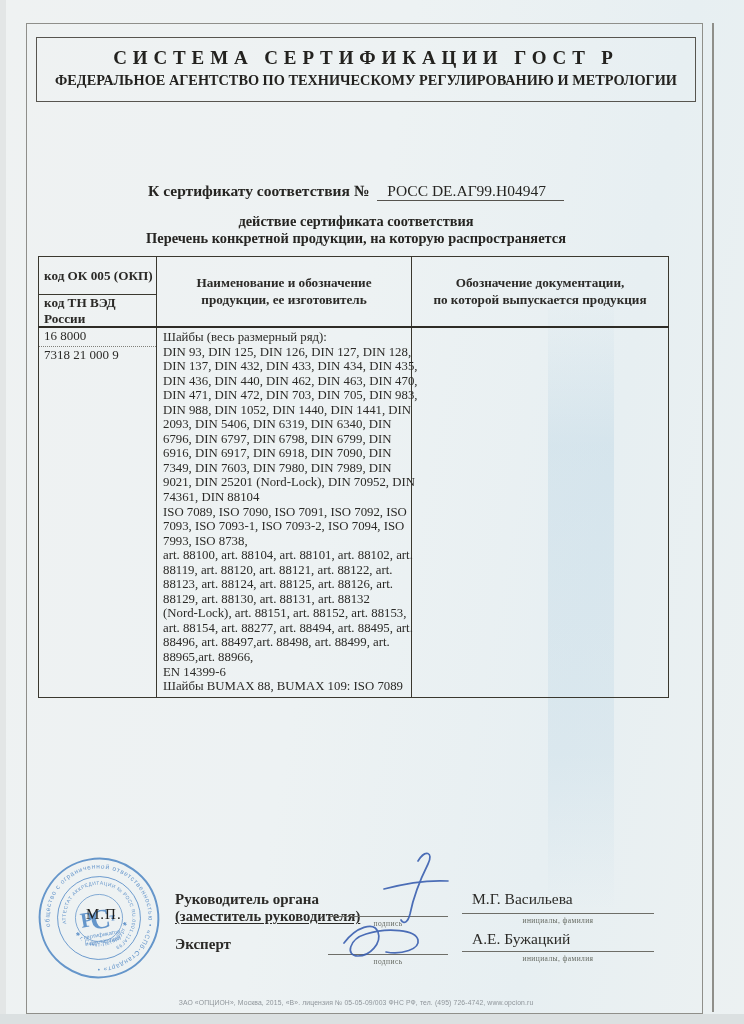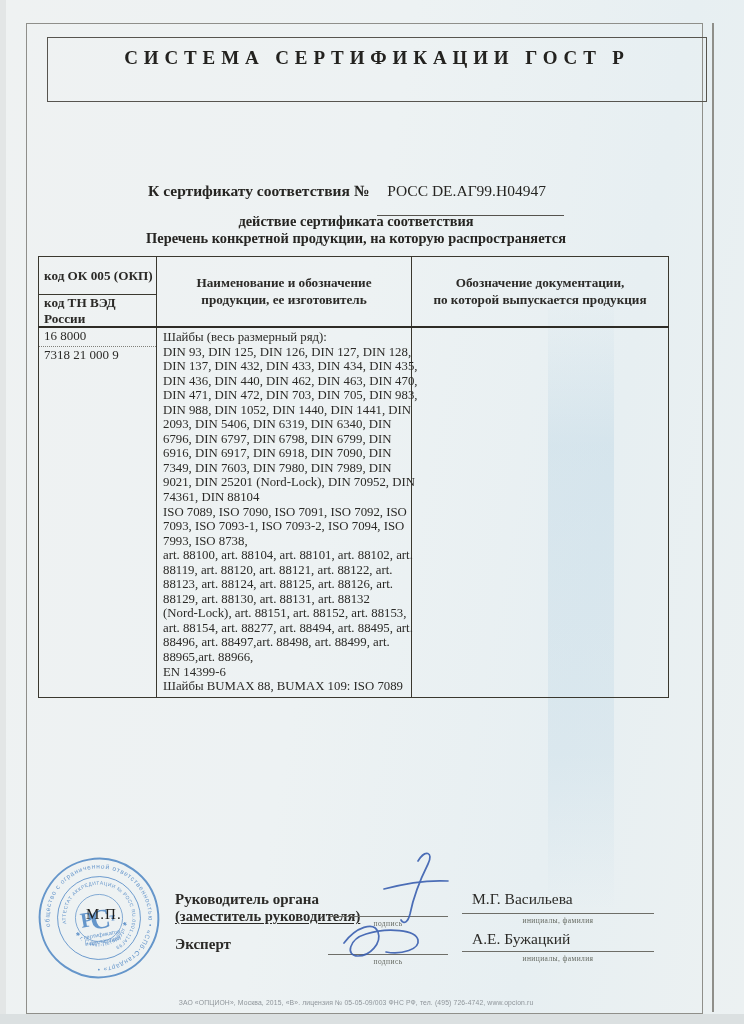--- a/index.html
+++ b/index.html
@@ -9,33 +9,33 @@
     font-family:"Liberation Serif", serif; color:#2b2a27;
   }
   .scan-bottom { position:absolute; left:0; bottom:0; width:100%; height:10px; background:#dbe0e1; }
   .scan-left { position:absolute; left:0; top:0; width:6px; height:100%; background:#e3e6e6; }
   .streak { position:absolute; left:548px; top:290px; width:66px; height:620px;
     background:linear-gradient(180deg, rgba(173,205,224,0) 0%, rgba(173,205,224,.30) 25%, rgba(173,205,224,.22) 75%, rgba(173,205,224,0) 100%); }
 
   .frame { position:absolute; left:26px; top:23px; width:675px; height:989px; border:1.5px solid #8f8f8a; }
   .frame2 { position:absolute; left:712px; top:23px; width:1.5px; height:989px; background:#8f8f8a; }
 
-  .header-box { position:absolute; left:36px; top:37px; width:658px; height:63px; border:1.4px solid #57554f; text-align:center;margin-left:11px; }
+  .header-box { position:absolute; left:36px; top:37px; width:658px; height:63px; border:1.4px solid #57554f; text-align:center; }
   .hb1 { margin-top:9px; font-size:19px; font-weight:bold; letter-spacing:.31em; color:#23221f; white-space:nowrap; }
   .hb2 { margin-top:3px; font-size:14.3px; font-weight:bold; letter-spacing:0; color:#23221f; white-space:nowrap; }
 
   .serial { position:absolute; left:500px; top:109px; width:180px; text-align:left; white-space:nowrap; }
   .serial .no { font-size:18px; color:#403e3b; margin-right:8px; }
   .serial .digits { font-family:"DejaVu Sans Mono", monospace; font-size:21px; letter-spacing:2.5px; color:#e0514c; }
 
   .doc-title { position:absolute; left:26px; top:143px; width:660px; text-align:center;
     font-size:23px; font-weight:bold; letter-spacing:.14em; color:#262522; }
 
   .cert-line { position:absolute; left:26px; top:182px; width:660px; text-align:center; font-size:15.5px; font-weight:600; color:#262522; }
-  .cert-line .num { font-weight:500; border-bottom:1px solid #55534e; padding:0 18px 16px 10px; margin-left:4px; }
+  .cert-line .num { font-weight:500; border-bottom:1px solid #55534e; padding:0 18px 1px 10px; margin-left:4px; }
 
   .intro { position:absolute; left:26px; top:213px; width:660px; text-align:center; font-weight:bold; font-size:14.4px; line-height:17px; color:#262522; }
 
   table.cert { position:absolute; left:38px; top:256px; width:630px; border-collapse:collapse; table-layout:fixed; }
   table.cert th, table.cert td { border:1px solid #3a382f; padding:0; }
   table.cert thead th { height:69px; font-weight:bold; font-size:13.2px; vertical-align:middle; border-bottom:2px solid #2e2c26; }
   .c1top { height:37px; border-bottom:1px solid #3a382f; display:flex; align-items:center; padding-left:5px; text-align:left; }
   .c1bot { height:31px; display:flex; align-items:center; padding-left:5px; text-align:left; }
   .hc { text-align:center; line-height:16.5px; }
   tr.r1 td { height:33px; vertical-align:top; border-bottom:1.5px solid #2e2c26; }
@@ -75,20 +75,21 @@
 <div class="page">
   <div class="scan-left"></div>
   <div class="scan-bottom"></div>
   <div class="streak"></div>
 
   <div class="frame"></div>
   <div class="frame2"></div>
 
   <div class="header-box">
     <div class="hb1">СИСТЕМА СЕРТИФИКАЦИИ ГОСТ Р</div>
+    <div class="hb2">ФЕДЕРАЛЬНОЕ АГЕНТСТВО ПО ТЕХНИЧЕСКОМУ РЕГУЛИРОВАНИЮ И МЕТРОЛОГИИ</div>
   </div>
 
 
 
   <div class="cert-line">
     <span>К сертификату соответствия №</span>
     <span class="num">РОСС DE.АГ99.Н04947</span>
   </div>
 
   <div class="intro">

